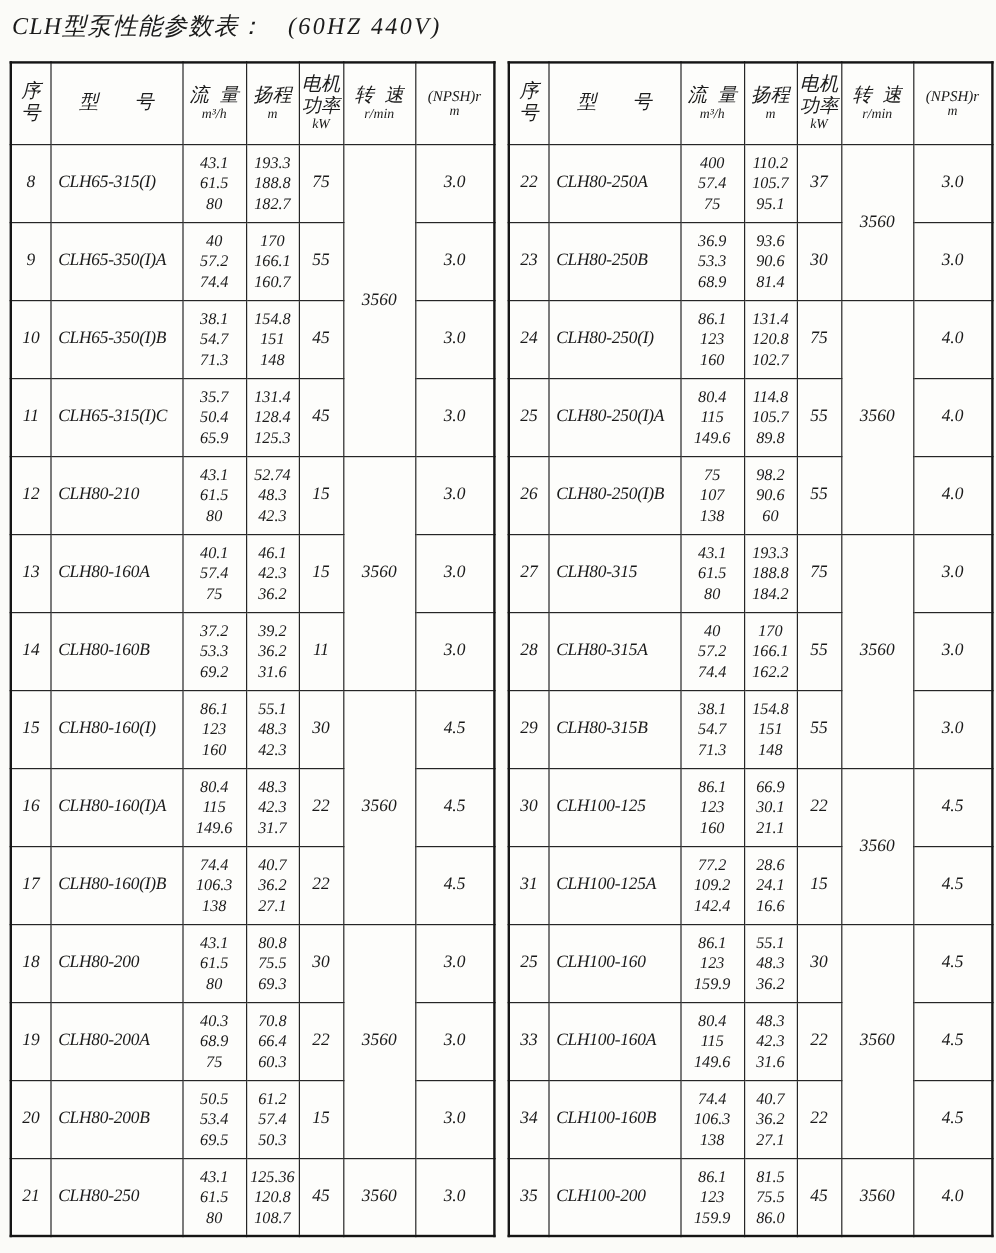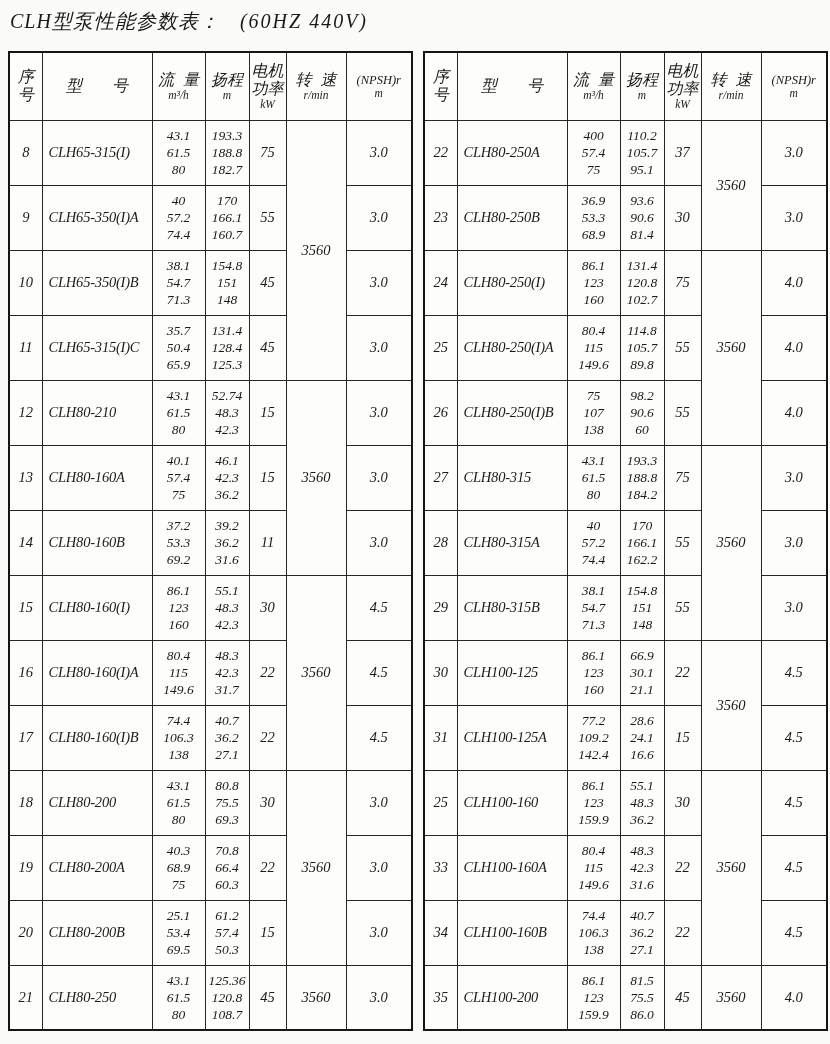--- a/index.html
+++ b/index.html
@@ -281,21 +281,21 @@
               <div>66.4</div>
               <div>60.3</div>
             </td>
             <td class="single">22</td>
             <td class="single">3.0</td>
           </tr>
           <tr>
             <td class="rowno">20</td>
             <td class="model">CLH80-200B</td>
             <td class="nums">
-              <div>25.1</div>
+              <div>50.5</div>
               <div>53.4</div>
               <div>69.5</div>
             </td>
             <td class="nums">
               <div>61.2</div>
               <div>57.4</div>
               <div>50.3</div>
             </td>
             <td class="single">15</td>
             <td class="single">3.0</td>

